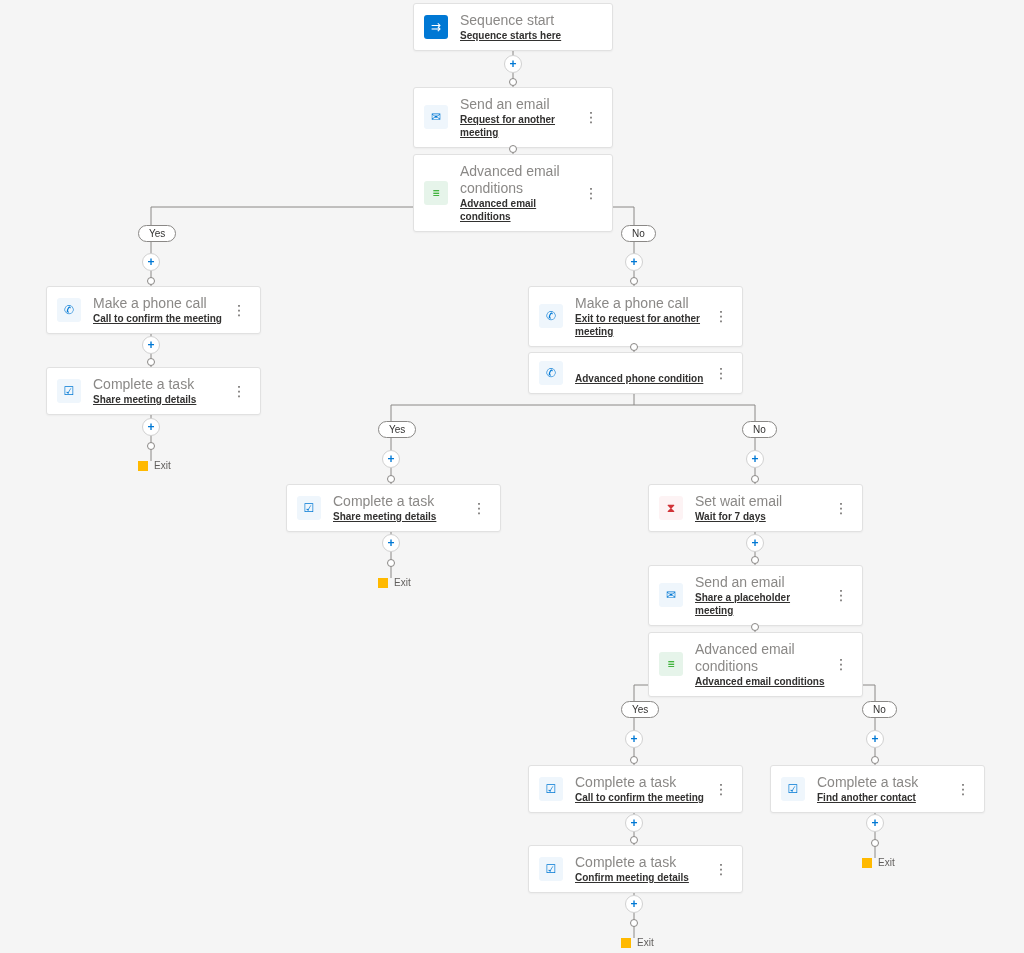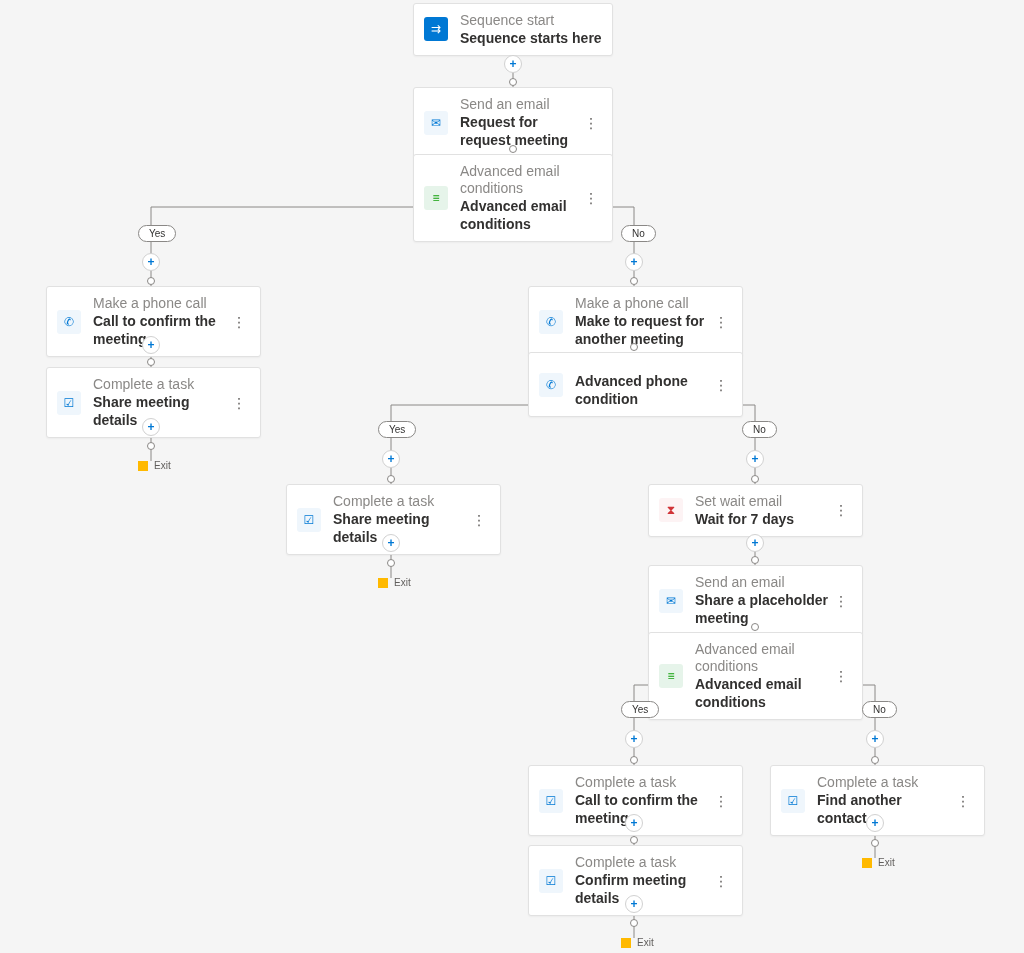--- a/index.html
+++ b/index.html
@@ -1,21 +1,21 @@
 <!DOCTYPE html>
 <html><head>
 <meta charset="utf-8">
 <style>
 * { margin:0; padding:0; box-sizing:border-box; }
 body { font-family:-apple-system,"Segoe UI",sans-serif; background:#f5f5f5; width:1024px; height:953px; position:relative; overflow:hidden; }
 .card { position:absolute; background:#fff; border:1px solid #e1e1e1; border-radius:3px; display:flex; align-items:center; padding:8px 10px; box-shadow:0 1px 2px rgba(0,0,0,0.04); }
 .card .icon { width:24px; height:24px; border-radius:3px; display:flex; align-items:center; justify-content:center; margin-right:12px; flex-shrink:0; font-size:12px; }
 .card .txt { flex:1; }
 .card .type { font-size:14px; color:#8a8886; line-height:1.2; }
-.card .title { font-size:14px; color:#323130; font-weight:600; line-height:1.3; }
+.card .title { font-size:10px; color:#323130; font-weight:600; line-height:1.3;text-decoration:underline; }
 .card .more { color:#605e5c; font-size:14px; padding:0 4px; cursor:pointer; }
 .i-start { background:#0078d4; color:#fff; }
 .i-email { background:#eff6fc; color:#0078d4; }
 .i-cond { background:#e6f4ea; color:#13a10e; }
 .i-phone { background:#eff6fc; color:#0078d4; }
 .i-task { background:#eff6fc; color:#0078d4; }
 .i-wait { background:#fdf3f4; color:#d13438; }
 .i-pcond { background:#eff6fc; color:#0078d4; }
 .pill { position:absolute; background:#fff; border:1px solid #8a8886; border-radius:20px; padding:2px 10px; font-size:10px; color:#323130; }
 .plus { position:absolute; width:18px; height:18px; background:#fff; border:1px solid #d1d1d1; border-radius:50%; display:flex; align-items:center; justify-content:center; color:#0078d4; font-size:12px; font-weight:bold; cursor:pointer; line-height:1; }
@@ -59,21 +59,21 @@
     <div class="txt">
       <div class="type">Sequence start</div>
       <div class="title">Sequence starts here</div>
     </div>
   </div>
 
 <div class="card" style="left:413px;top:87px;width:200px;">
     <div class="icon i-email">✉</div>
     <div class="txt">
       <div class="type">Send an email</div>
-      <div class="title">Request for request meeting</div>
+      <div class="title">Request for another meeting</div>
     </div>
     <div class="more">⋮</div>
   </div>
 
 <div class="card" style="left:413px;top:154px;width:200px;">
     <div class="icon i-cond">≡</div>
     <div class="txt">
       <div class="type">Advanced email conditions</div>
       <div class="title">Advanced email conditions</div>
     </div>
@@ -95,21 +95,21 @@
       <div class="type">Complete a task</div>
       <div class="title">Share meeting details</div>
     </div>
     <div class="more">⋮</div>
   </div>
 
 <div class="card" style="left:528px;top:286px;width:215px;">
     <div class="icon i-phone">✆</div>
     <div class="txt">
       <div class="type">Make a phone call</div>
-      <div class="title">Make to request for another meeting</div>
+      <div class="title">Exit to request for another meeting</div>
     </div>
     <div class="more">⋮</div>
   </div>
 
 <div class="card" style="left:528px;top:352px;width:215px;">
     <div class="icon i-pcond">✆</div>
     <div class="txt">
       <div class="title" style="margin-top:11px;">Advanced phone condition</div>
     </div>
     <div class="more">⋮</div>

